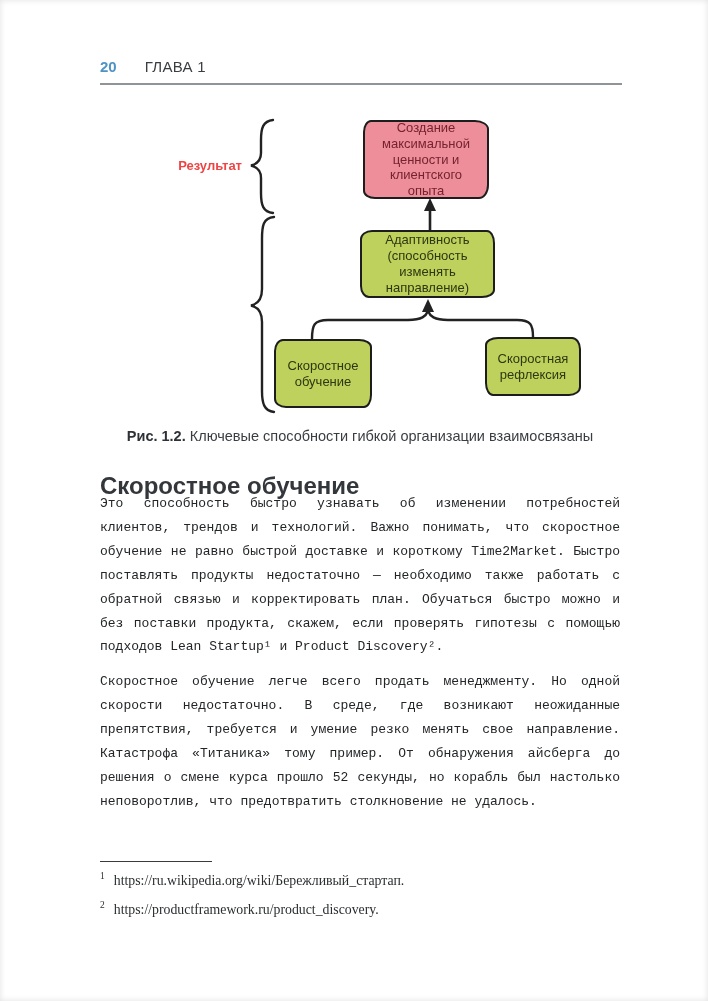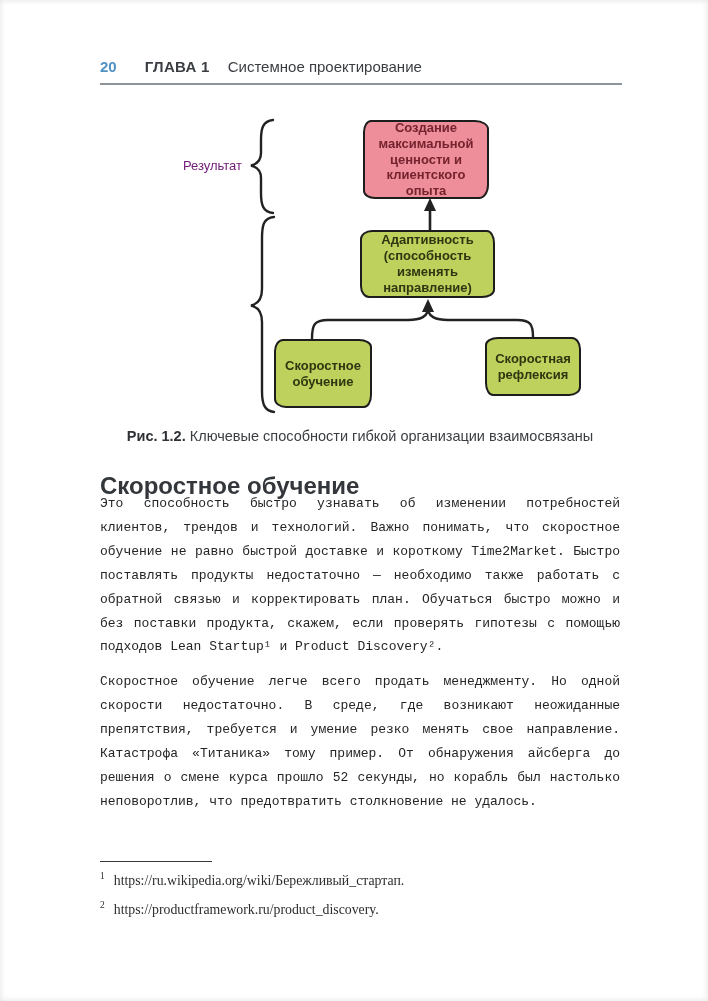--- a/index.html
+++ b/index.html
@@ -6,40 +6,40 @@
   .page{
     position:relative;width:708px;height:1001px;background:#ffffff;
     margin:0 auto;overflow:hidden;
     box-shadow:inset 0 0 6px rgba(0,0,0,.12);
     font-family:"Liberation Sans",sans-serif;color:#2b2e31;
   }
   
   .header{position:absolute;left:100px;top:58px;width:522px;text-align:center;}
   .header-row{display:flex;align-items:baseline;font-size:15px;}
   .page-number{font-weight:700;margin-right:28px;}
-  .chapter-label{font-weight:700;color:#3a3e43;margin-right:18px;letter-spacing:.3px;}
+  .chapter-label{font-weight:400;color:#3a3e43;margin-right:18px;letter-spacing:.3px;}
   .chapter-title{color:#3a3e43;}
   .header-rule{margin-top:8px;border-top:2px solid #8f9499;}
   
   .figure{position:absolute;left:100px;top:113px;width:520px;height:302px;}
   .figure svg{position:absolute;left:0;top:0;}
   .fig-box{
     position:absolute;display:flex;align-items:center;justify-content:center;
     text-align:center;border:2.5px solid #1d1d1d;padding:3px 16px;box-sizing:border-box;
-    font-size:13px;font-weight:700;line-height:1.22;
+    font-size:13px;font-weight:400;line-height:1.22;
   }
   .box-outcome{left:263px;top:7px;width:126px;height:79px;
     background:#ee8e9a;color:#74232f;border-radius:8px 14px 10px 12px / 12px 9px 14px 8px;}
   .box-adaptivity{left:260px;top:117px;width:135px;height:68px;
     background:#bdd15c;color:#2e3710;border-radius:12px 8px 13px 9px / 9px 13px 8px 12px;}
   .box-learning{left:174px;top:226px;width:98px;height:69px;
     background:#bdd15c;color:#2e3710;border-radius:9px 13px 8px 12px / 12px 8px 13px 9px;}
   .box-reflection{left:385px;top:224px;width:96px;height:59px;
     background:#bdd15c;color:#2e3710;border-radius:13px 9px 12px 8px / 8px 12px 9px 13px;}
-  .fig-label{position:absolute;font-size:13px;font-weight:400;color:#701a75;line-height:1.25;}
+  .fig-label{position:absolute;font-size:13px;font-weight:700;color:#ef4444;line-height:1.25;}
   .label-result{left:20px;top:45px;width:122px;text-align:right;}
   .label-strategic{left:14px;top:178px;width:128px;text-align:center;}
   
   .caption{position:absolute;left:100px;top:428px;width:520px;text-align:center;
     font-size:14.5px;color:#3a3e42;}
   .caption b{color:#2e3236;}
   
   .section-heading{position:absolute;left:100px;top:456px;width:520px;
     font-size:24px;font-weight:700;color:#33373b;}
   .body-text{position:absolute;left:100px;top:492px;width:520px;
@@ -55,21 +55,20 @@
 </style>
 </head>
 <body>
 
 <div class="page">
 
   <div class="header">
     <div class="header-row">
       <span class="page-number" style="color: rgb(79, 146, 196);">20</span>
       <span class="chapter-label">ГЛАВА 1</span>
-      <span class="chapter-title">Системное проектирование</span>
     </div>
     <div class="header-rule"></div>
   </div>
 
   <div class="figure">
     <svg width="520" height="302" viewBox="0 0 520 302">
 
       <path d="M 173,7 C 163,8 161,15 161,27 L 161,40 C 161,48 157,51 151,52.5 C 157,54 161,57 161,65 L 161,80 C 161,92 163,99 173,100" fill="none" stroke="#222" stroke-width="2.4" stroke-linecap="round"></path>
 
       <path d="M 174,104 C 163,105 162,113 162,126 L 162,176 C 162,186 158,191 151,192.5 C 158,194 162,199 162,209 L 162,278 C 162,290 164,298 174,299" fill="none" stroke="#222" stroke-width="2.4" stroke-linecap="round"></path>

